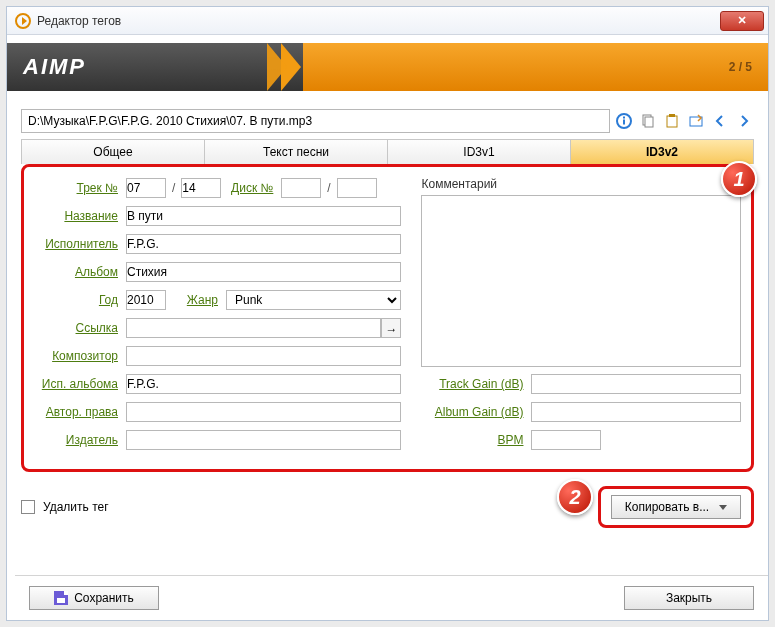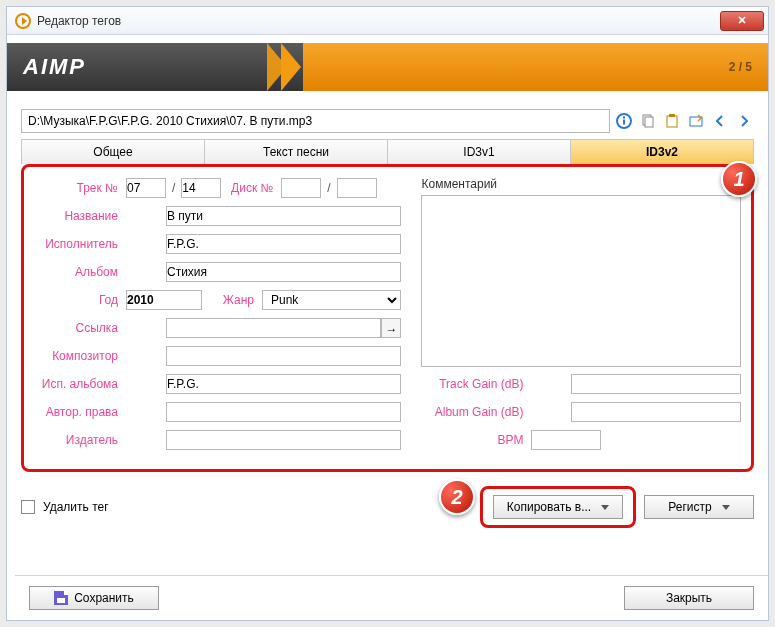--- a/index.html
+++ b/index.html
@@ -39,26 +39,26 @@
 .panel-wrap { border:3px solid #d11; border-radius:8px; padding:10px 10px 12px 10px; position:relative; }
 .badge { position:absolute; width:36px; height:36px; border-radius:50%; background: radial-gradient(circle at 30% 30%, #ff6a5a, #b81200); border:2px solid #fff; box-shadow:0 2px 4px rgba(0,0,0,.4); color:#fff; font-weight:bold; font-style:italic; font-size:20px; display:flex; align-items:center; justify-content:center; z-index:5; }
 .badge1 { top:-6px; right:-6px; }
 .badge2 { left:-44px; top:-10px; }
 
 .form-cols { display:flex; gap:20px; }
 .col-left { flex:1.15; }
 .col-right { flex:1; display:flex; flex-direction:column; }
 
 .frow { display:flex; align-items:center; margin-bottom:6px; min-height:22px; }
-.flabel { width:92px; text-align:right; padding-right:8px; color:#ec4899; }
+.flabel { width:92px; text-align:right; padding-right:8px; color:#4d7c0f;text-decoration:underline; }
 .flabel.mid { width:60px;text-align:right; }
 .flabel.rt { width:110px; text-align:right; padding-right:8px; }
 .tinput { height:20px; border:1px solid #b8b8b8; padding:0 0; font-size:12px; background:#fff; }
 .tinput.small { width:40px; }
-.tinput.grow { flex:1;margin-left:40px; }
+.tinput.grow { flex:1; }
 .sep { padding: 0 6px; color:#555; }
 .arrowbtn { width:20px; height:20px; border:1px solid #b8b8b8; background:#f5f5f5; display:flex; align-items:center; justify-content:center; cursor:pointer; }
 .genre-wrap { display:flex; flex:1; }
 .genre-sel { flex:1; height:20px; border:1px solid #b8b8b8; background:#fff; font-size:12px; padding:0 4px; }
 
 .comment-label { color:#333; margin-bottom:4px; }
 .comment { flex:1; border:1px solid #b8b8b8; background:#fff; resize:none; font-family:inherit; font-size:12px; padding:4px; min-height:150px; }
 
 
 .actionrow { display:flex; align-items:center; margin-top:14px; gap:8px; }
@@ -177,21 +177,21 @@
           <div class="frow">
             <span class="flabel">Исполнитель</span>
             <input class="tinput grow" value="F.P.G." style="">
           </div>
           <div class="frow">
             <span class="flabel">Альбом</span>
             <input class="tinput grow" value="Стихия" style="">
           </div>
           <div class="frow">
             <span class="flabel">Год</span>
-            <input class="tinput small" style="width: 76px; font-weight: bold;" value="2010">
+            <input class="tinput small" style="width: 40px;" value="2010">
             <span class="flabel mid">Жанр</span>
             <div class="genre-wrap">
               <select class="genre-sel">
                 <option>Punk</option>
               </select>
             </div>
           </div>
           <div class="frow">
             <span class="flabel">Ссылка</span>
             <input class="tinput grow" value="" style="">
@@ -239,23 +239,20 @@
     <div class="actionrow">
       <span class="chk"></span>
       <span>Удалить тег</span>
       <div style="flex:1"></div>
       <div class="copy-wrap">
         <div class="badge badge2">2</div>
         <button class="btn drop" style="min-width:130px">
               <span>Копировать в...</span>
             </button>
       </div>
-      <button class="btn drop" style="min-width:110px">
-            <span>Регистр</span>
-          </button>
     </div>
 
   </div>
 
   <div class="footer">
     <button class="btn">
       <span class="floppy"></span>
       <span>Сохранить</span>
     </button>
     <div style="flex:1"></div>

